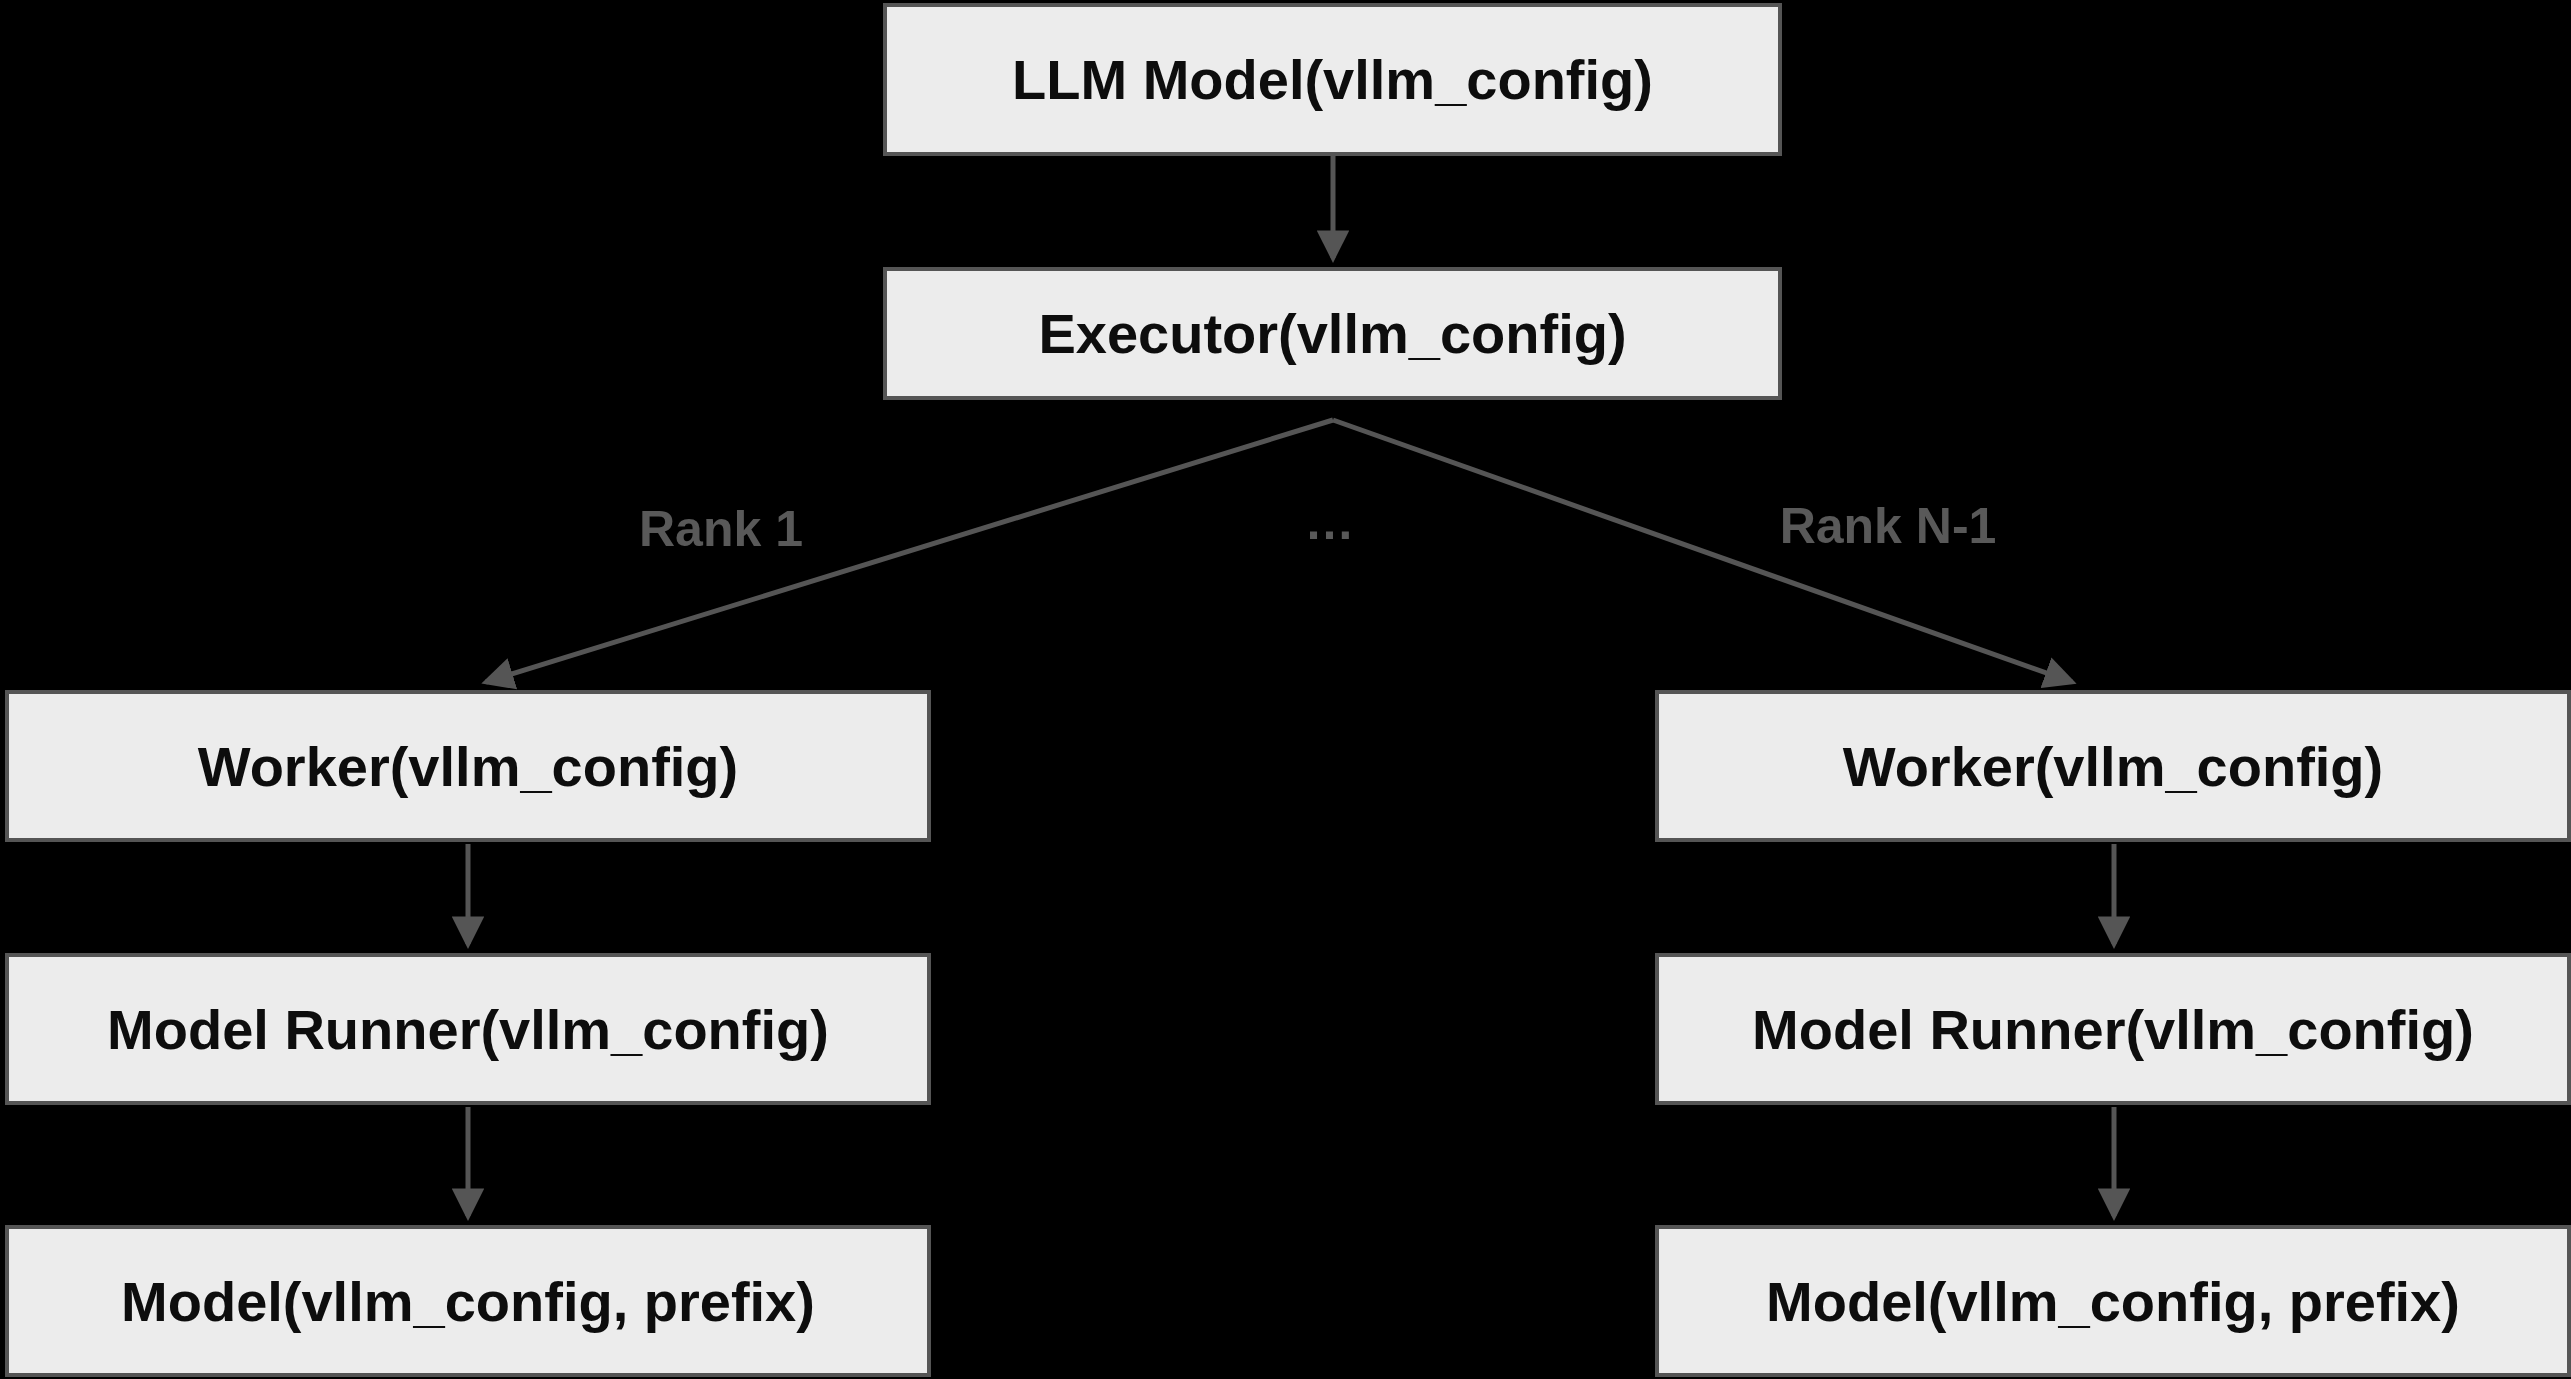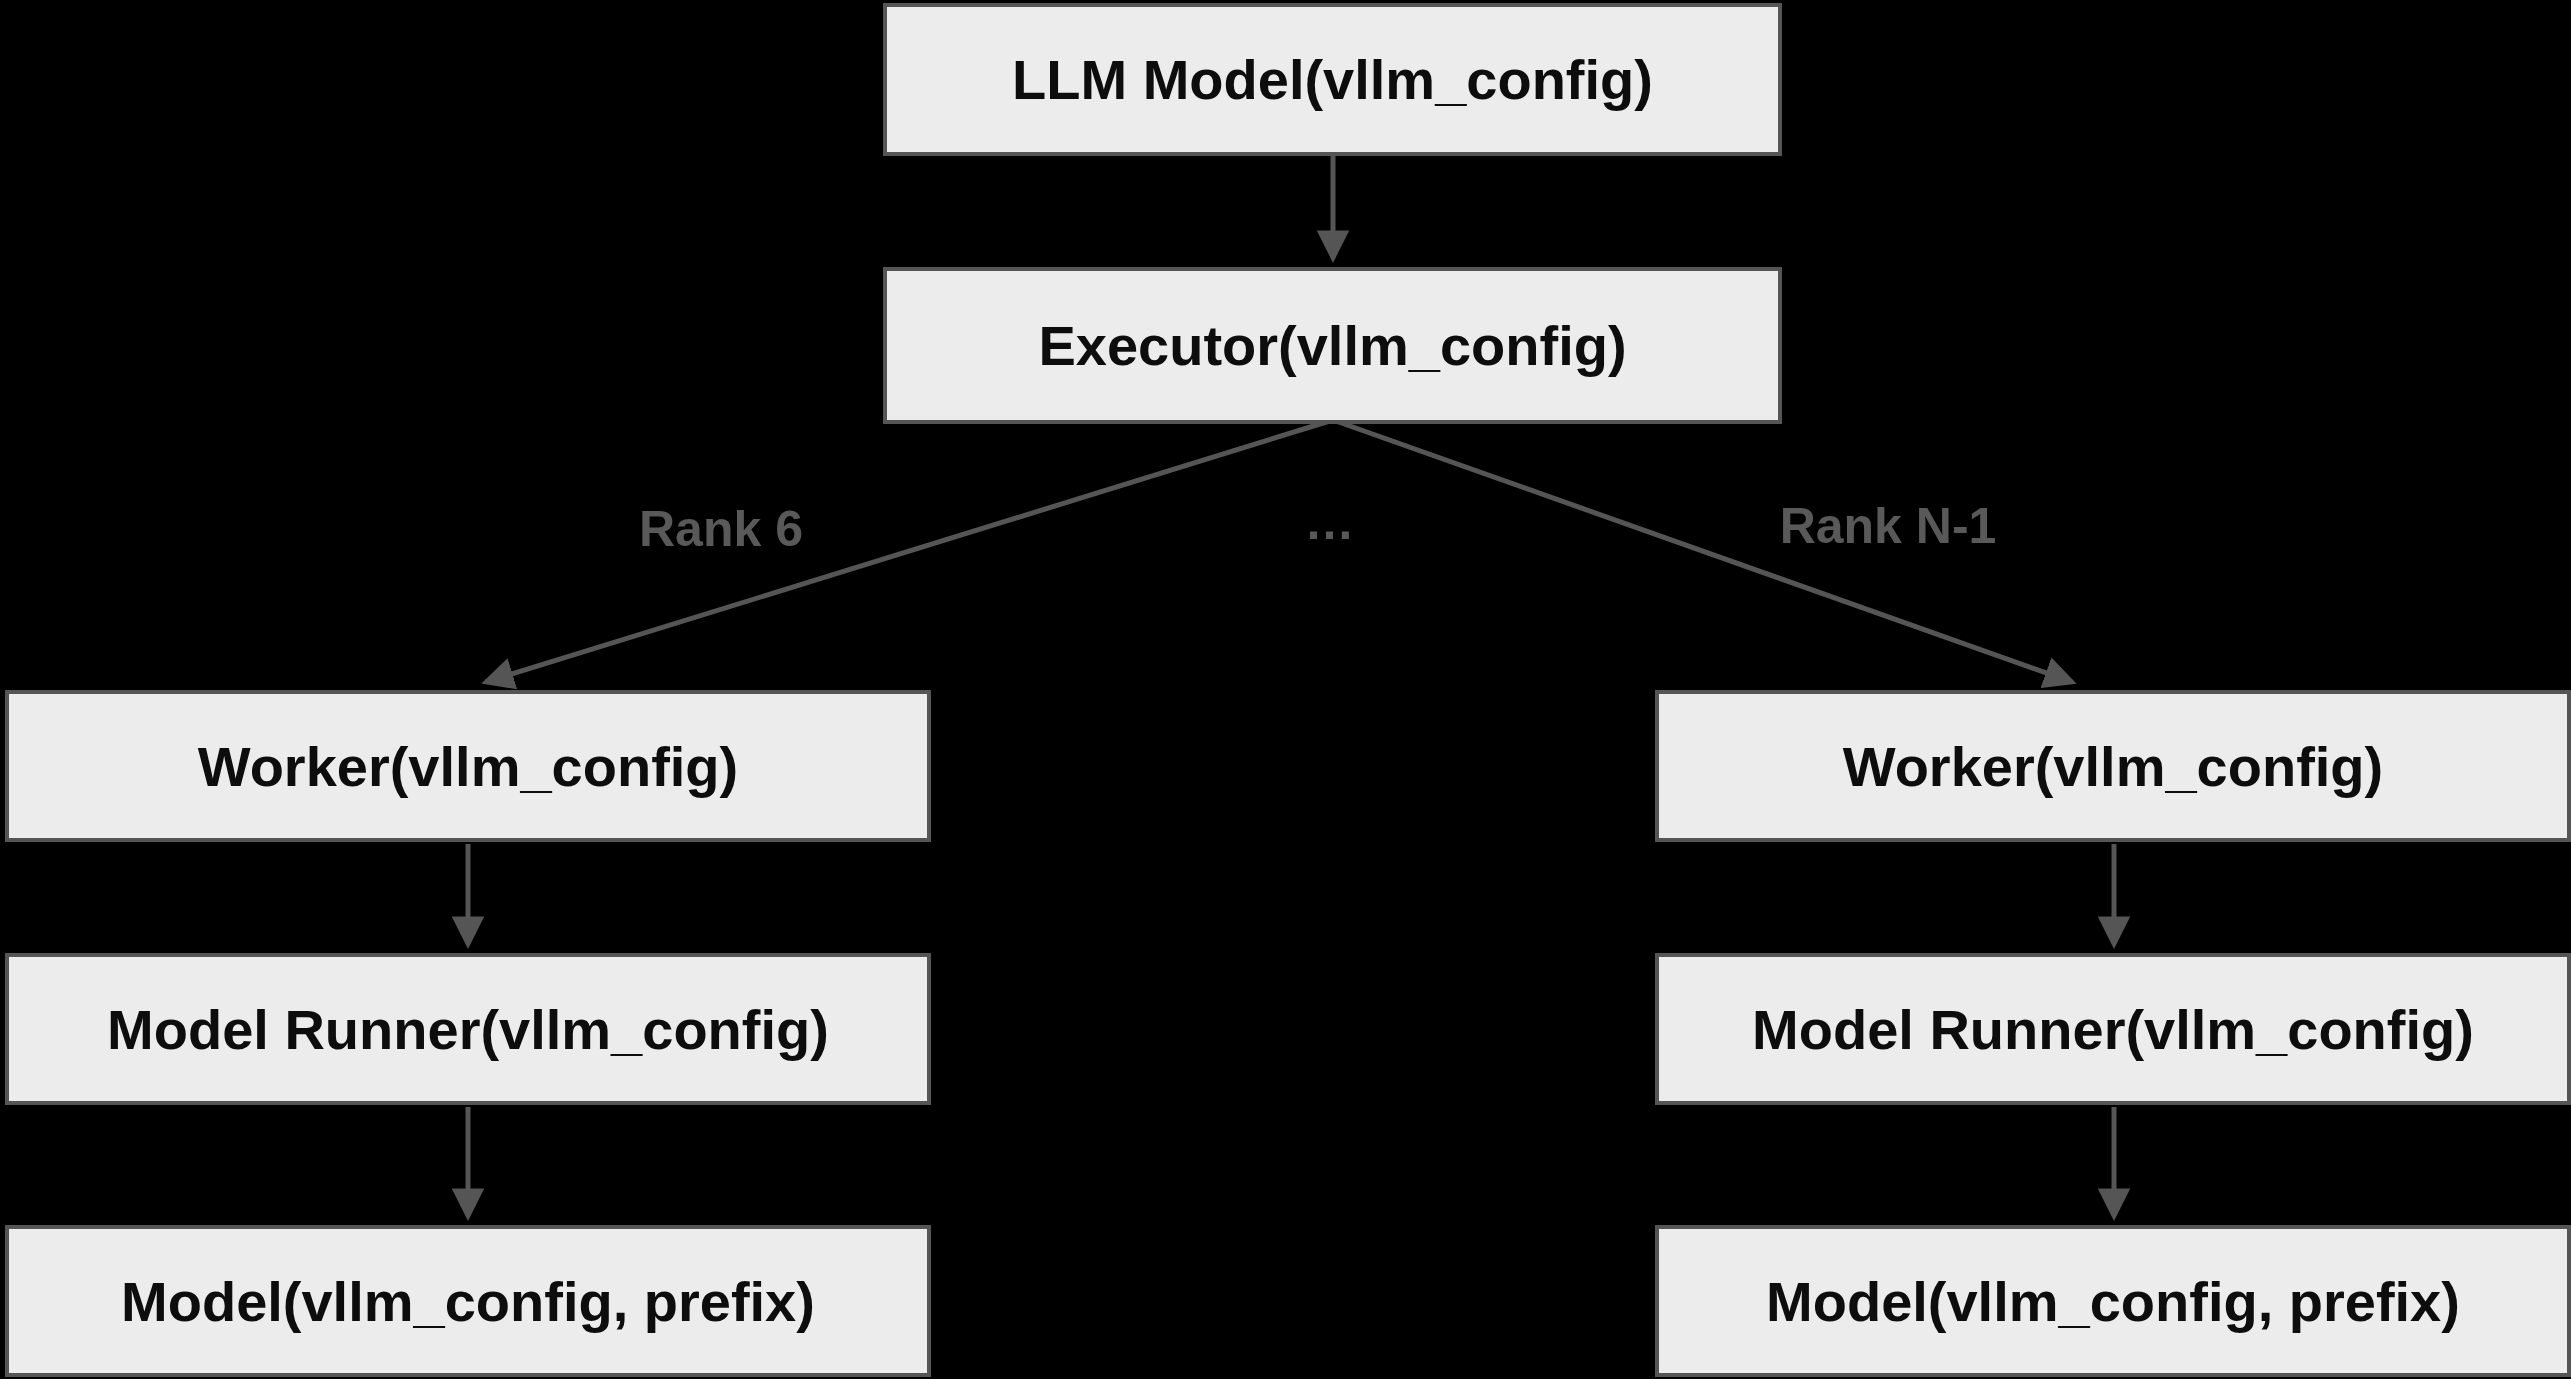--- a/index.html
+++ b/index.html
@@ -41,21 +41,21 @@
     align-items: center;
     justify-content: center;
     color: var(--node-text);
     font-size: 56px;
     font-weight: 700;
     white-space: nowrap;
     text-align: center;
   }
   
   .n-engine   { left: 883px;  top: 3px;    width: 899px; height: 153px; }
-  .n-executor { left: 883px;  top: 267px;  width: 899px; height: 157px; }
+  .n-executor { left: 883px;  top: 267px;  width: 899px; height: 133px; }
   
   .n-worker-l { left: 5px;    top: 690px;  width: 926px; height: 152px; }
   .n-runner-l { left: 5px;    top: 953px;  width: 926px; height: 152px; }
   .n-model-l  { left: 5px;    top: 1225px; width: 926px; height: 152px; }
   
   .n-worker-r { left: 1655px; top: 690px;  width: 916px; height: 152px; }
   .n-runner-r { left: 1655px; top: 953px;  width: 916px; height: 152px; }
   .n-model-r  { left: 1655px; top: 1225px; width: 916px; height: 152px; }
 
   .edge-label {
@@ -94,17 +94,17 @@
   <div class="node n-executor">Executor(vllm_config)</div>
 
   <div class="node n-worker-l">Worker(vllm_config)</div>
   <div class="node n-runner-l">Model Runner(vllm_config)</div>
   <div class="node n-model-l">Model(vllm_config, prefix)</div>
 
   <div class="node n-worker-r">Worker(vllm_config)</div>
   <div class="node n-runner-r">Model Runner(vllm_config)</div>
   <div class="node n-model-r">Model(vllm_config, prefix)</div>
 
-  <div class="edge-label l-rank0">Rank 6</div>
+  <div class="edge-label l-rank0">Rank 1</div>
   <div class="edge-label l-dots">…</div>
   <div class="edge-label l-rankn">Rank N-1</div>
 
 </div>
 
 </body></html>

